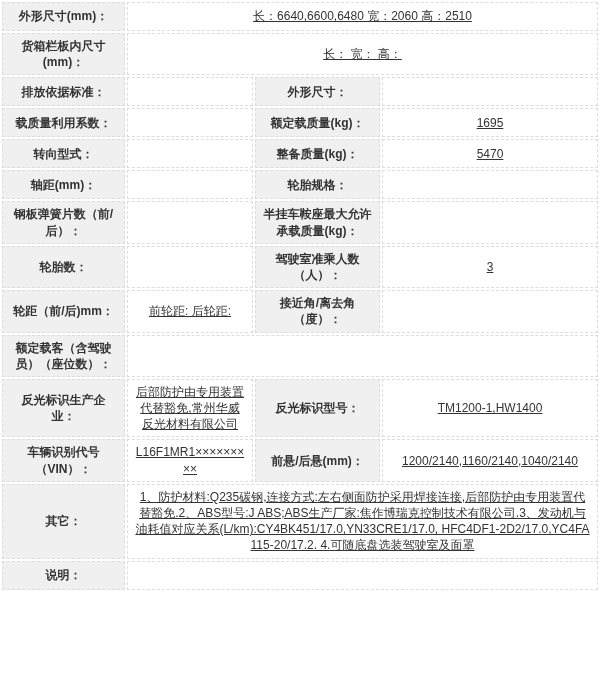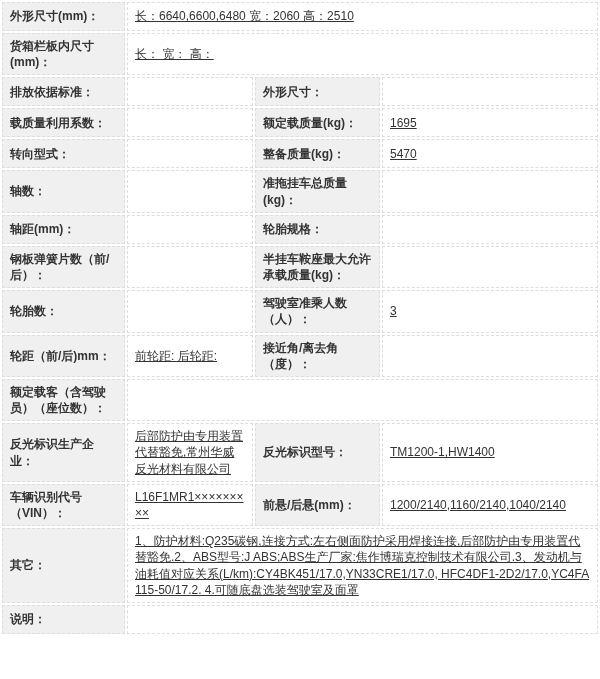--- a/index.html
+++ b/index.html
@@ -17,20 +17,21 @@
     table-layout: fixed;
     font-size: 12px;
     line-height: 1.35;
   }
   table.spec td {
     border: 1px dashed #dddddd;
     padding: 4px 7px;
     vertical-align: middle;
     height: 19px;
     overflow: hidden;
+    text-align: center;
   }
   td.lbl {
     background: #f0f0f0;
     font-weight: bold;
     color: #333333;
   }
   td.val {
     background: #ffffff;
     word-break: break-all;
     text-decoration: underline;
@@ -67,26 +68,20 @@
     <td class="lbl">额定载质量(kg)：</td>
     <td class="val">1695</td>
   </tr>
   <tr>
     <td class="lbl">转向型式：</td>
     <td class="val"></td>
     <td class="lbl">整备质量(kg)：</td>
     <td class="val">5470</td>
   </tr>
   <tr>
-    <td class="lbl">轴数：</td>
-    <td class="val"></td>
-    <td class="lbl">准拖挂车总质量(kg)：</td>
-    <td class="val"></td>
-  </tr>
-  <tr>
     <td class="lbl">轴距(mm)：</td>
     <td class="val"></td>
     <td class="lbl">轮胎规格：</td>
     <td class="val"></td>
   </tr>
   <tr>
     <td class="lbl">钢板弹簧片数（前/后）：</td>
     <td class="val"></td>
     <td class="lbl">半挂车鞍座最大允许承载质量(kg)：</td>
     <td class="val"></td>
@@ -114,21 +109,21 @@
     <td class="val">TM1200-1,HW1400</td>
   </tr>
   <tr>
     <td class="lbl">车辆识别代号（VIN）：</td>
     <td class="val">L16F1MR1×××××××××</td>
     <td class="lbl">前悬/后悬(mm)：</td>
     <td class="val">1200/2140,1160/2140,1040/2140</td>
   </tr>
   <tr>
     <td class="lbl">其它：</td>
-    <td class="val" colspan="3">1、防护材料:Q235碳钢,连接方式:左右侧面防护采用焊接连接,后部防护由专用装置代替豁免.2、ABS型号:J ABS;ABS生产厂家:焦作博瑞克控制技术有限公司.3、发动机与油耗值对应关系(L/km):CY4BK451/17.0,YN33CRE1/17.0, HFC4DF1-2D2/17.0,YC4FA115-50/17.2. 4.可随底盘选装驾驶室及面罩</td>
+    <td class="val" colspan="3">1、防护材料:Q235碳钢,连接方式:左右侧面防护采用焊接连接,后部防护由专用装置代替豁免.2、ABS型号:J ABS;ABS生产厂家:焦作博瑞克控制技术有限公司.3、发动机与油耗值对应关系(L/km):CY4BK451/17.0,YN33CRE1/17.0, HFC4DF1-2D2/17.0,YC4FA115-20/17.2. 4.可随底盘选装驾驶室及面罩</td>
   </tr>
   <tr>
     <td class="lbl">说明：</td>
     <td class="val" colspan="3"></td>
   </tr>
 
 </tbody>
   </table>
 
 </body></html>

